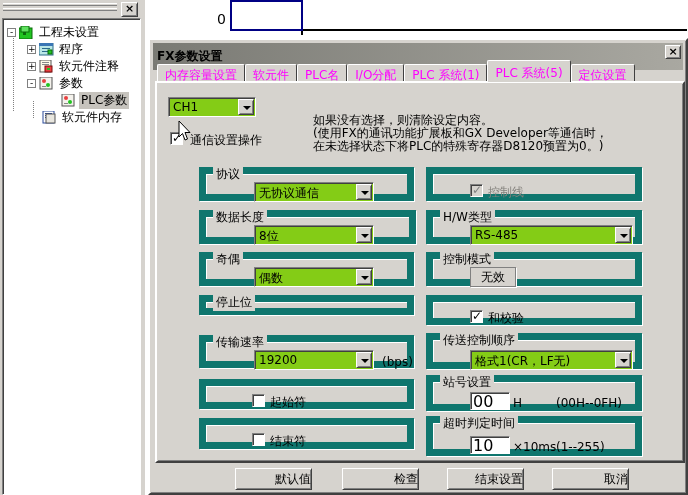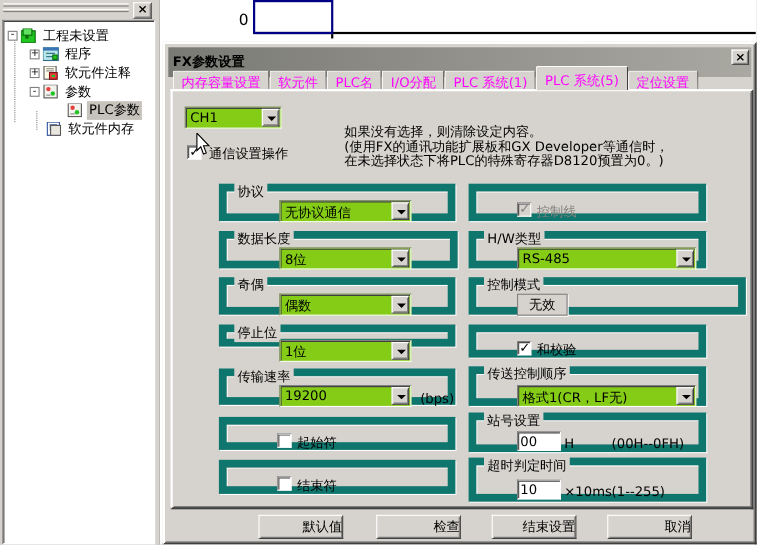--- a/index.html
+++ b/index.html
@@ -69,21 +69,21 @@
     border:2px solid; border-color:#ffffff #404040 #404040 #ffffff;
     box-shadow: inset 1px 1px 0 #d6d3ce, inset -1px -1px 0 #808080;
     background:#d6d3ce; z-index:2; }
 
   
   .combo { background:#84cc16; border:1px solid; border-color:#808080 #ffffff #ffffff #808080; box-shadow: inset 1px 1px 0 #404040; }
   .combo-text { position:absolute; left:4px; top:2px; font-size:12px; white-space:nowrap; }
   .combo-btn { position:absolute; right:1px; top:1px; bottom:1px; width:16px; border:1px solid; border-color:#ffffff #404040 #404040 #ffffff; box-shadow: inset 1px 1px 0 #d6d3ce, inset -1px -1px 0 #808080; background:#d6d3ce; }
   .combo-arrow { position:absolute; left:4px; top:6px; width:0; height:0; border:4px solid transparent; border-top:4px solid #000; }
 
-  .field { font-family:"DejaVu Sans",sans-serif; font-size:12px; padding:1px 2px; background:#fff; border:1px solid; border-color:#808080 #ffffff #ffffff #808080; box-shadow: inset 1px 1px 0 #404040; }
+  .field { font-family:"DejaVu Sans",sans-serif; font-size:16px; padding:1px 2px; background:#fff; border:1px solid; border-color:#808080 #ffffff #ffffff #808080; box-shadow: inset 1px 1px 0 #404040; }
 
   .cb { position:absolute; width:13px; height:13px; background:#fff; border:1px solid; border-color:#808080 #ffffff #ffffff #808080; box-shadow: inset 1px 1px 0 #404040; }
   .cb .mark { position:absolute; left:1px; top:-2px; font-size:12px; font-weight:bold; color:#000; display:none; }
   .cb.checked .mark { display:block; }
   .cb.disabled { background:#d6d3ce; }
   .cb.disabled .mark { color:#808080; }
   .cb-label { position:absolute; font-size:12px; white-space:nowrap; }
   .cb-label.disabled { color:#84827d; }
 
   .groupbox { position:absolute; }
@@ -250,26 +250,20 @@
       <div class="abs combo" style="left:48px; top:8px; width:120px; height:20px;">
         <span class="combo-text">偶数</span>
         <span class="combo-btn">
             <span class="combo-arrow"></span>
           </span>
       </div>
     </div>
 
     <div class="groupbox etched" style="left:42px; top:212px; width:215px; height:20px;">
       <span class="group-label">停止位</span>
-      <div class="abs combo" style="left:48px; top:7px; width:120px; height:20px;">
-        <span class="combo-text">1位</span>
-        <span class="combo-btn">
-            <span class="combo-arrow"></span>
-          </span>
-      </div>
     </div>
 
     <div class="groupbox etched" style="left:42px; top:252px; width:215px; height:33px;">
       <span class="group-label">传输速率</span>
       <div class="abs combo" style="left:48px; top:8px; width:120px; height:20px;">
         <span class="combo-text">19200</span>
         <span class="combo-btn">
             <span class="combo-arrow"></span>
           </span>
       </div>
@@ -296,21 +290,21 @@
     <div class="groupbox etched" style="left:269px; top:127px; width:216px; height:34px;">
       <span class="group-label">H/W类型</span>
       <div class="abs combo" style="left:37px; top:8px; width:163px; height:20px;">
         <span class="combo-text">RS-485</span>
         <span class="combo-btn">
             <span class="combo-arrow"></span>
           </span>
       </div>
     </div>
 
-    <div class="groupbox etched" style="left:269px; top:169px; width:252px; height:34px;">
+    <div class="groupbox etched" style="left:269px; top:169px; width:216px; height:34px;">
       <span class="group-label">控制模式</span>
       <span class="static-box" style="left:37px; top:8px; width:46px; height:20px;">无效</span>
     </div>
 
     <div class="groupbox etched" style="left:269px; top:212px; width:216px; height:30px;">
       <span class="cb checked" style="left:37px; top:8px;">
           <span class="mark">✓</span>
         </span>
       <span class="cb-label" style="left:55px; top:8px;">和校验</span>
     </div>

